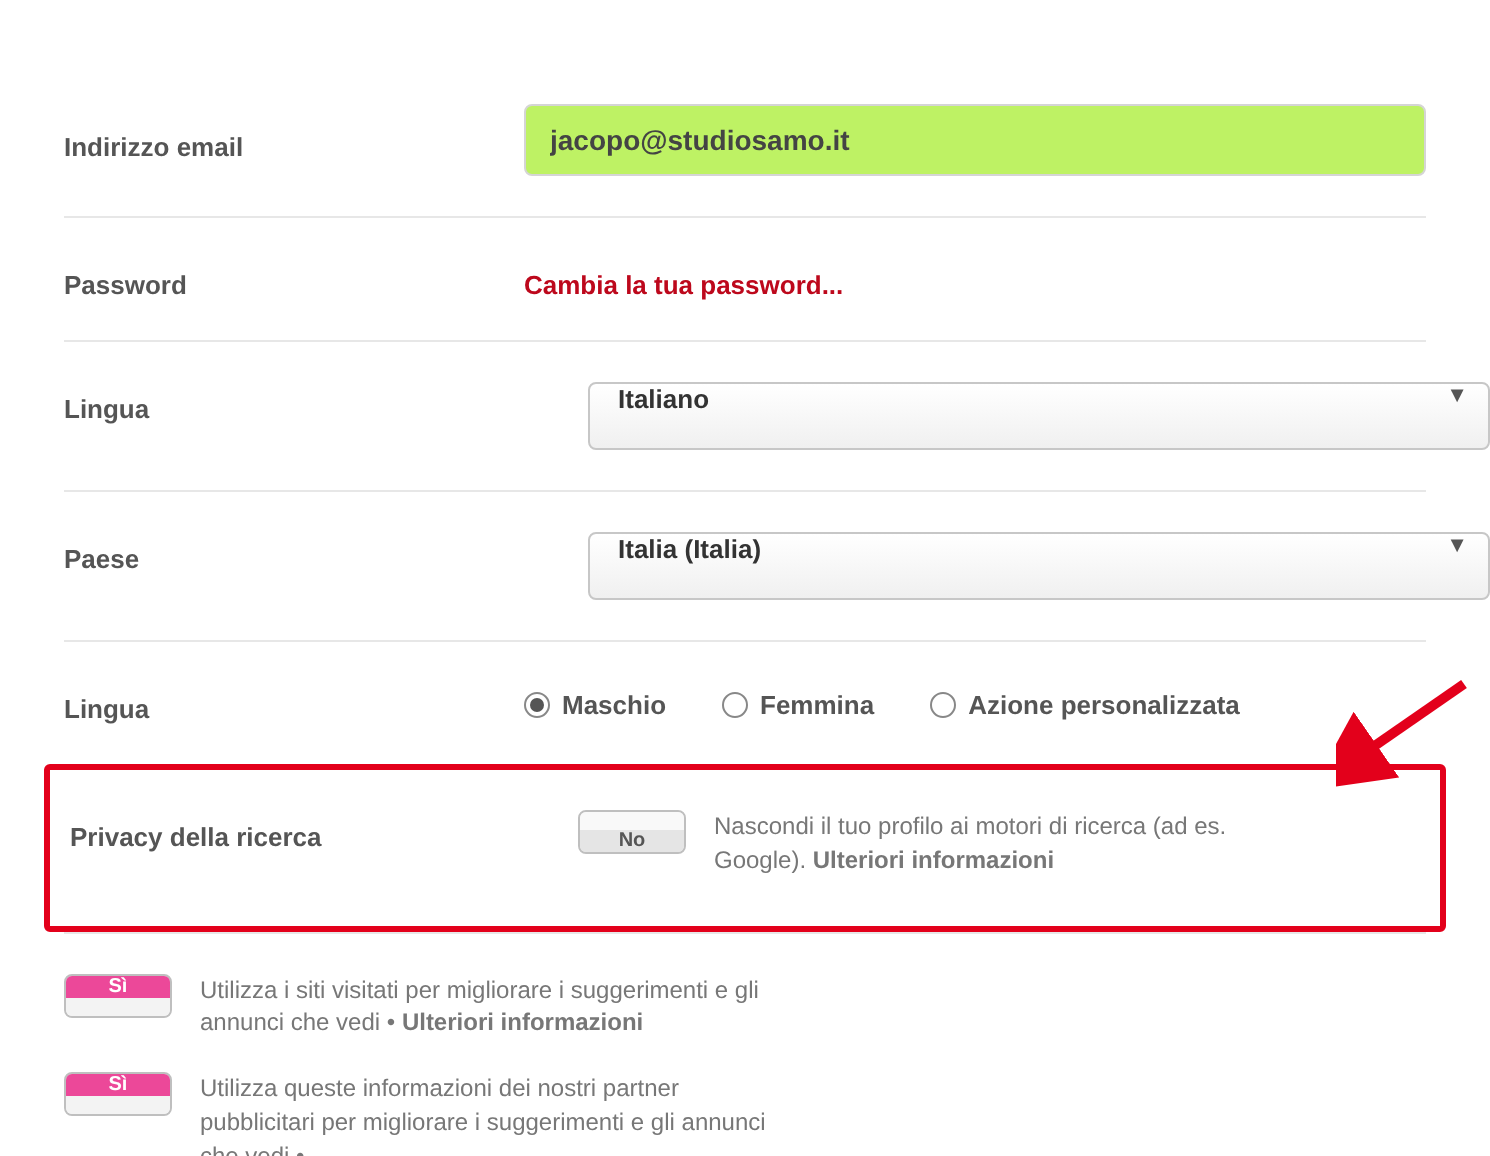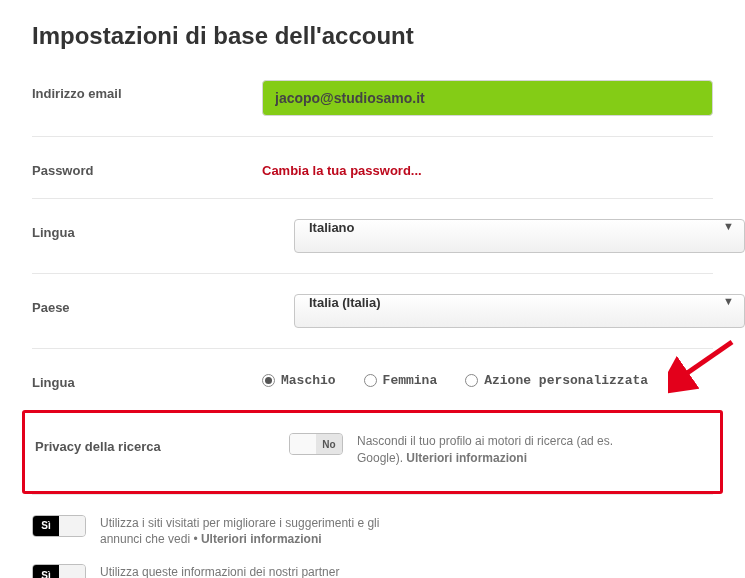--- a/index.html
+++ b/index.html
@@ -26,21 +26,21 @@
     color: #555;
     font-size: 13px;
     padding-top: 6px;
   }
   .input-col { flex: 1; }
   .text-input {
     width: 100%;
     max-width: 460px;
     height: 36px;
     border: 1px solid #d5d5d5;
-    background: #84cc16;
+    background: #bef264;
     border-radius: 4px;
     padding: 0 12px;
     font-size: 14px;
     font-weight: 700;
     color: #444;
   }
   .change-password {
     color: #bd081c;
     font-weight: 700;
     font-size: 13px;
@@ -60,64 +60,63 @@
     color: #333;
     display: flex;
     align-items: flex-start;
     justify-content: space-between;
     padding: 0 10px 0 14px;
     cursor: pointer;
     margin-left: 32px;
   }
   .select-box .chev { font-size: 11px; color: #555; }
   .radio-group { display: flex; gap: 28px; align-items: center; padding-top: 4px; }
-  .radio-option { display: flex; align-items: center; gap: 6px; cursor: pointer; font-family: Liberation Mono, monospace; }
+  .radio-option { display: flex; align-items: center; gap: 6px; cursor: pointer; }
   .radio-dot {
     width: 13px; height: 13px; border: 1px solid #888; border-radius: 50%; display: inline-flex; align-items: center; justify-content: center; background: #fff;
   }
   .radio-dot.checked::after { content: ""; width: 7px; height: 7px; background: #555; border-radius: 50%; display: block; }
   .radio-label { font-weight: 700; color: #555; font-size: 13px; }
 
   .highlight-row {
     border: 3px solid #e3001b;
     border-radius: 3px;
     margin: 0 -10px;
     padding: 20px 10px 24px 10px;
   }
 
   .toggle-line { display: flex; gap: 14px; align-items: flex-start; }
   .toggle-line + .toggle-line { margin-top: 16px; }
   .toggle {
     width: 54px; height: 22px; border: 1px solid #bfbfbf; border-radius: 4px; display: flex; overflow: hidden;
-    flex-shrink: 0; cursor: pointer; background: #eee;
+    flex-shrink: 0; cursor: pointer; background: #eee; flex-direction: column;
   }
   .toggle-half { flex: 1; display: flex; align-items: center; justify-content: center; font-size: 10px; font-weight: 700; }
   .toggle-off .toggle-half.left { background: #f9f9f9; }
   .toggle-off .toggle-half.right { background: #e5e5e5; color: #555; }
-  .toggle-on .toggle-half.left { background: #000000; color: #fff; text-align: right; }
+  .toggle-on .toggle-half.left { background: #ec4899; color: #fff; text-align: right; }
   .toggle-on .toggle-half.right { background: #f3f3f3; }
   .toggle-desc { font-size: 12px; color: #777; line-height: 1.4; max-width: 300px; }
   .toggle-desc .more { color: #777; font-weight: 700; }
 
   .arrow {
     position: absolute;
     top: 338px;
     left: 668px;
     transform: rotate(0deg);
     pointer-events: none;
   }
   .arrow svg { display: block; }
 </style>
 </head>
 <body>
 
 <div class="container">
-  <h1 class="page-title">Impostazioni di base dell'account</h1>
-
-  <div class="row" style="border-top:none; margin-top:10px;">
+
+  <div class="row" style="border-top:none; margin-top:10px;align-items:center;">
     <div class="label-col">Indirizzo email</div>
     <div class="input-col">
       <input class="text-input" type="text" readonly="" value="jacopo@studiosamo.it" style="">
     </div>
   </div>
 
   <div class="row">
     <div class="label-col">Password</div>
     <div class="input-col">
       <span class="change-password">Cambia la tua password...</span>

